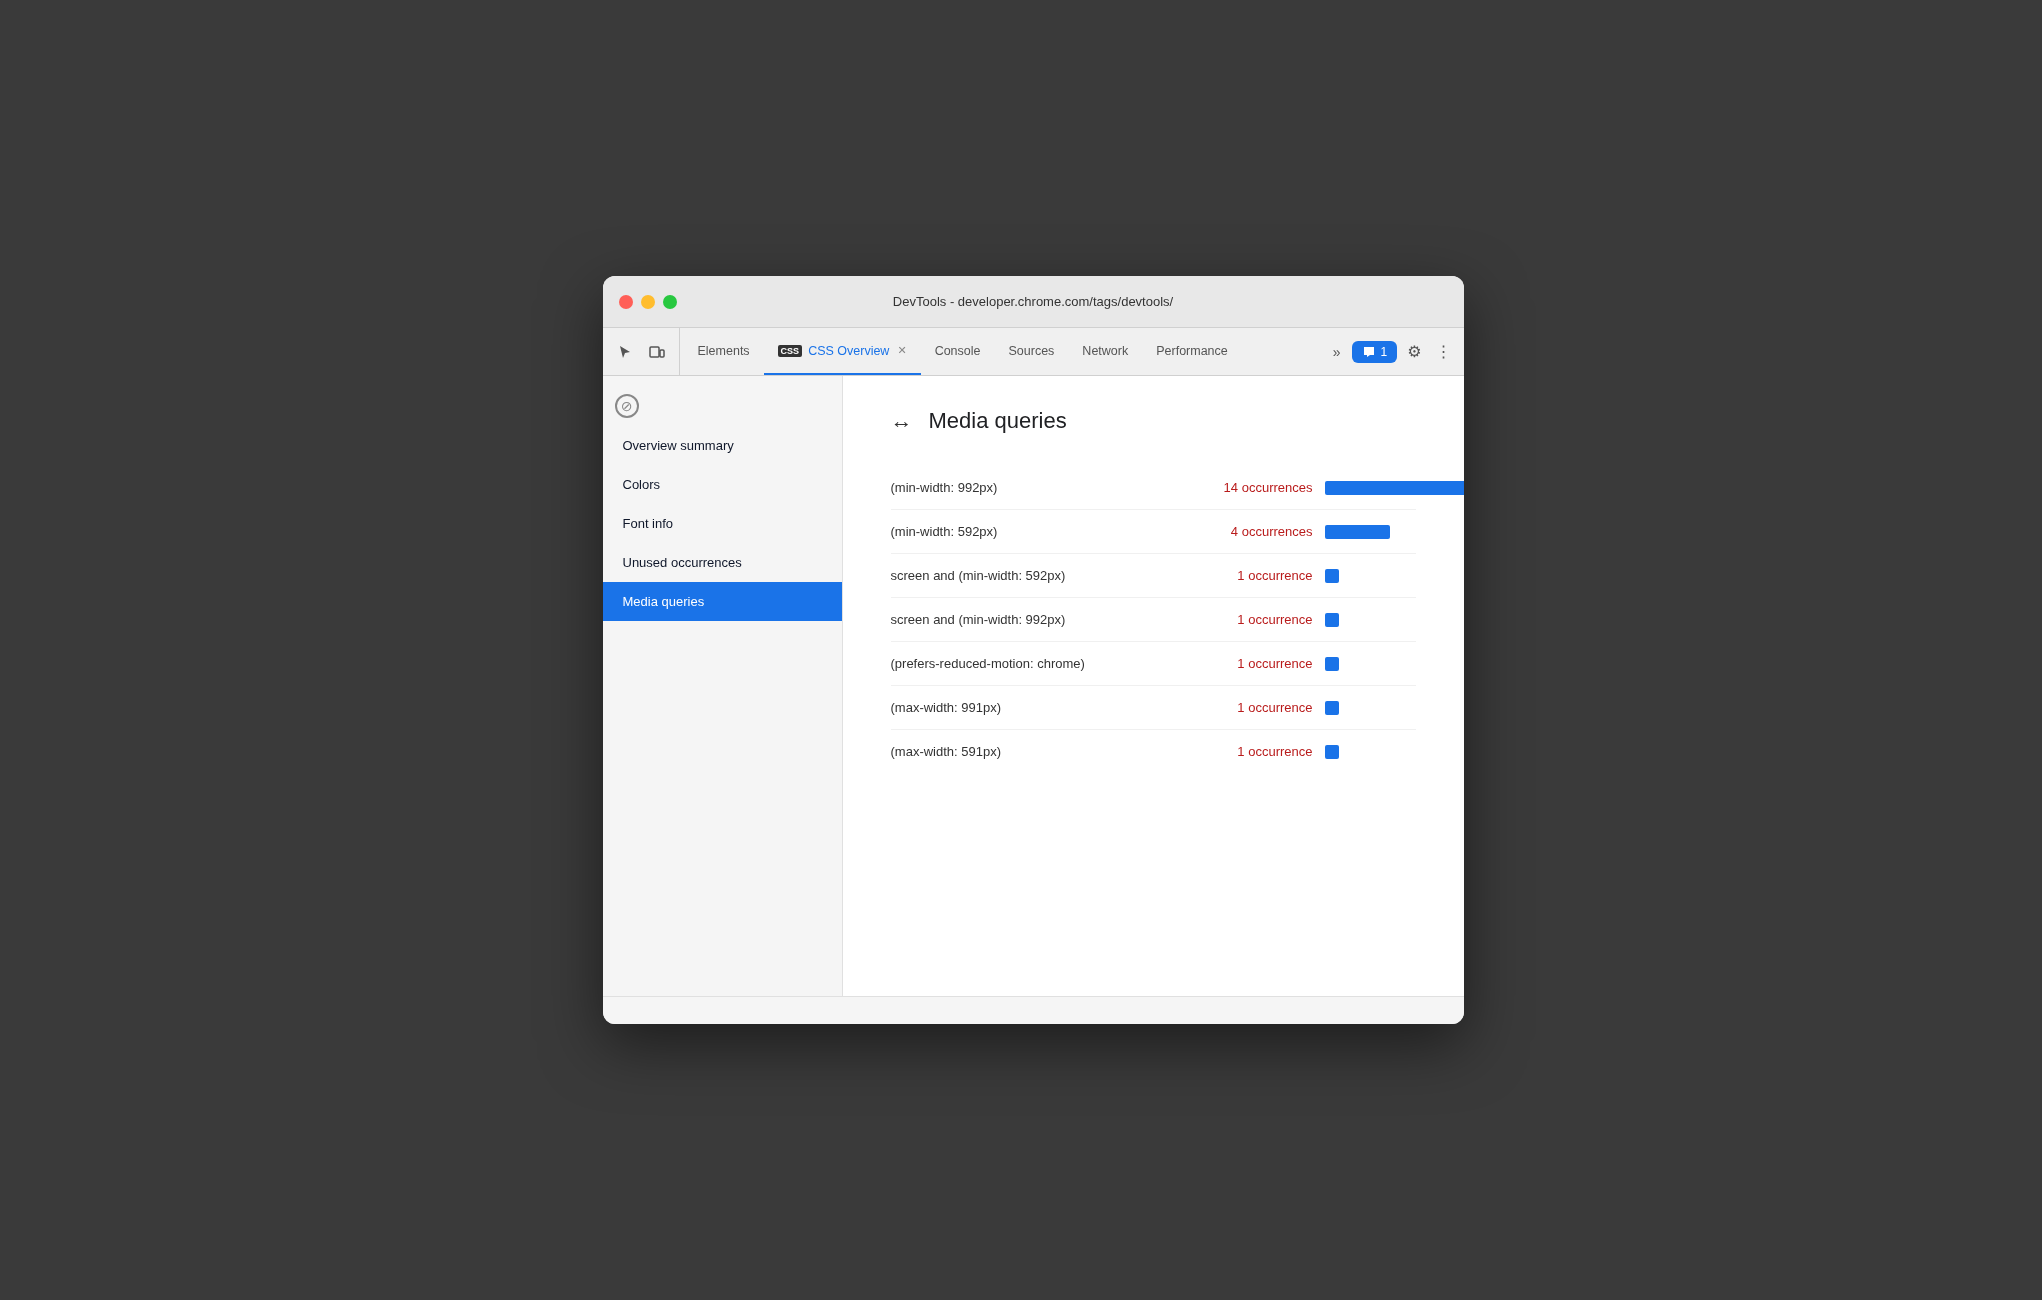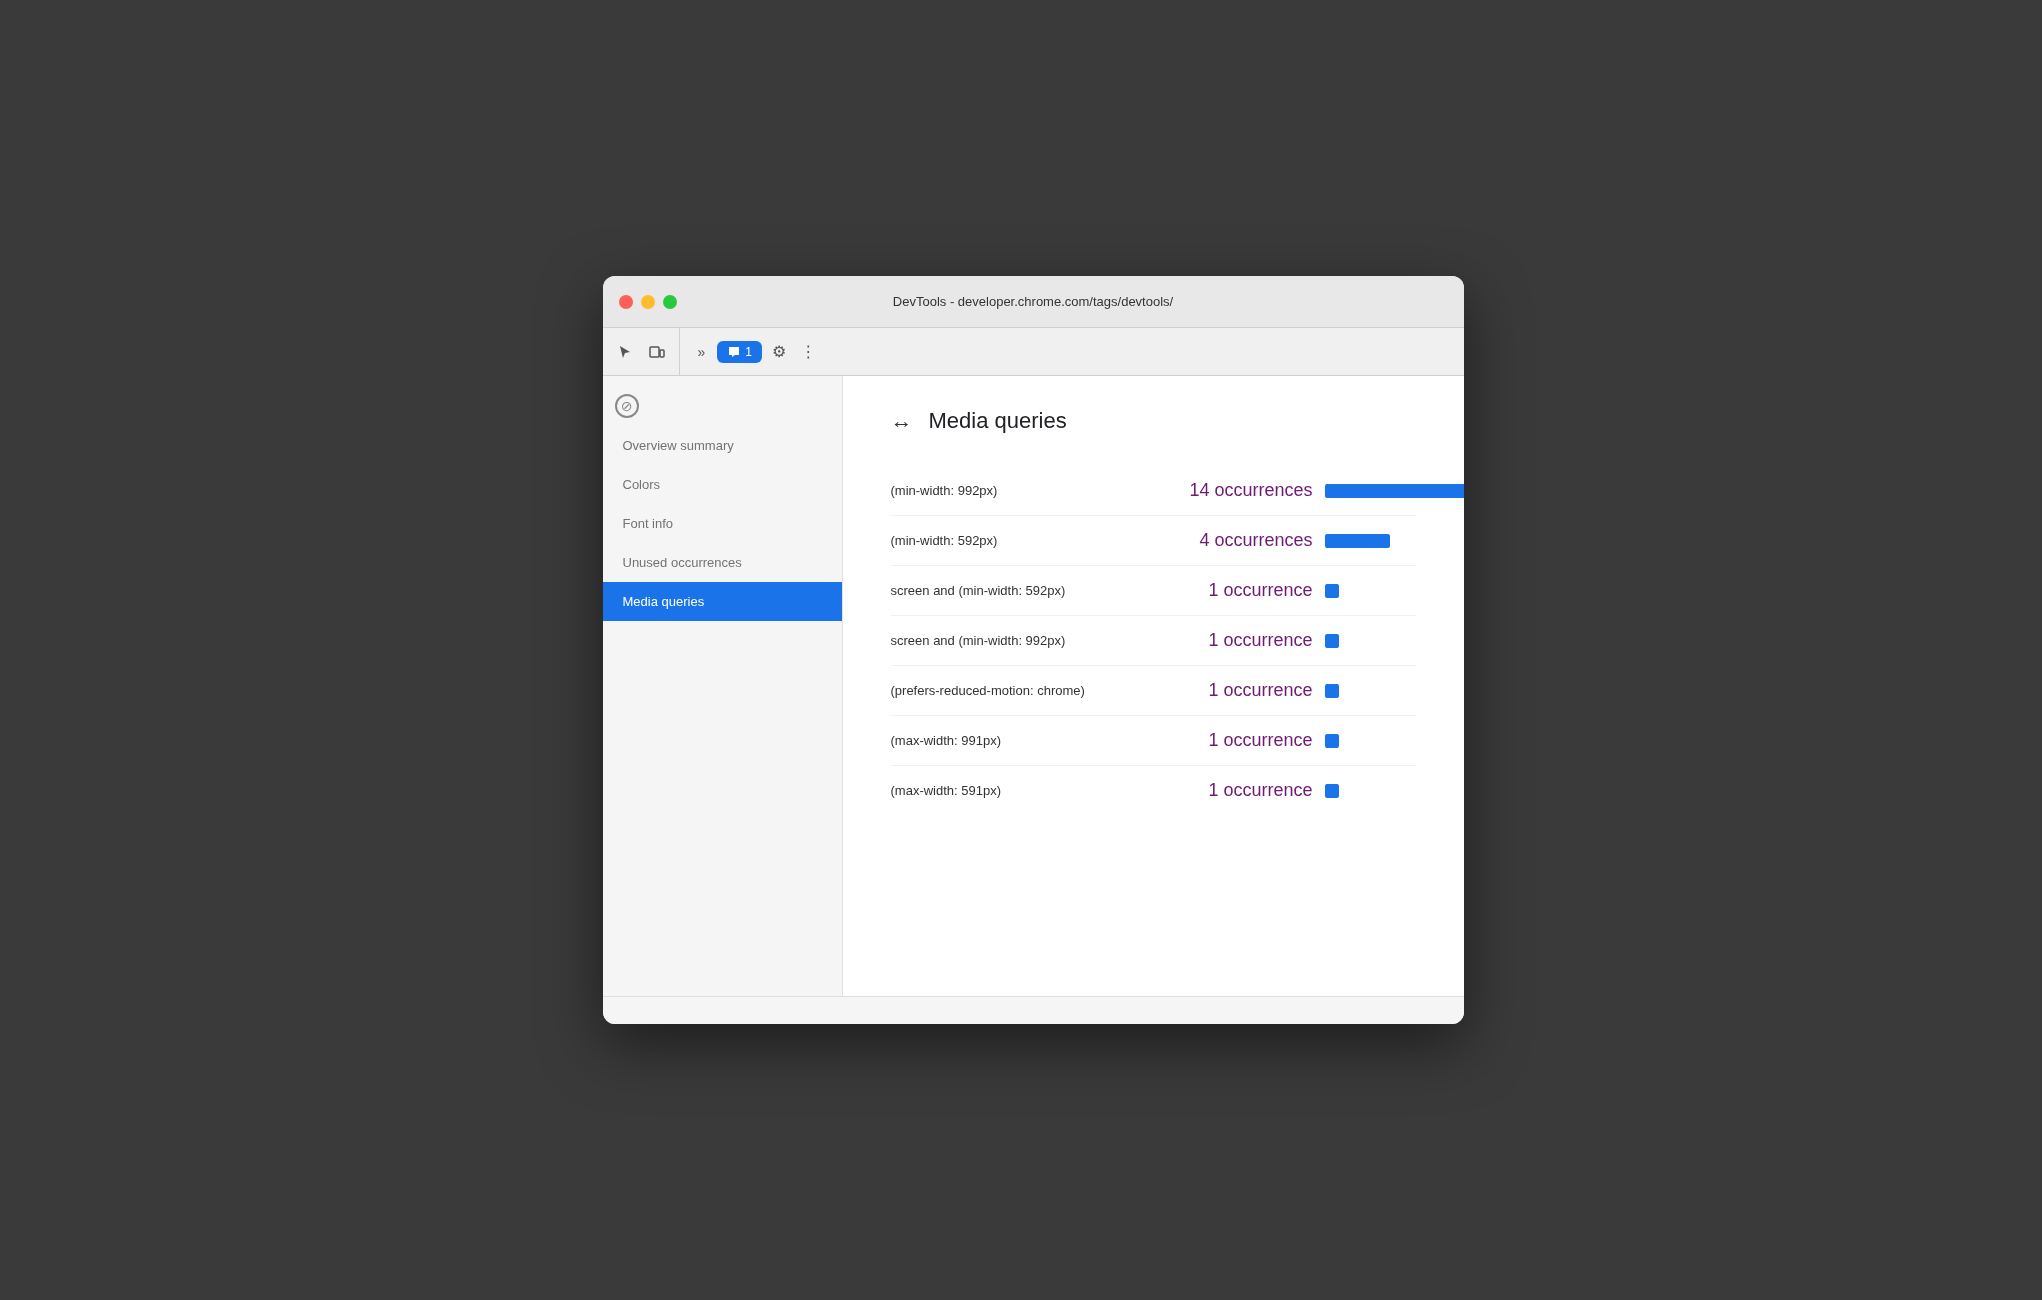--- a/index.html
+++ b/index.html
@@ -159,21 +159,21 @@
       display: flex;
       align-items: center;
       justify-content: center;
       font-size: 14px;
       color: #888;
       cursor: pointer;
     }
     .sidebar-item {
       padding: 12px 20px;
       font-size: 13px;
-      color: #737373;
+      color: #0f172a;
       cursor: pointer;
     }
     .sidebar-item.active {
       background: #1a73e8;
       color: white;
     }
     
     .content {
       flex: 1;
       background: white;
@@ -204,22 +204,22 @@
       gap: 12px;
     }
     .query-row:last-child { border-bottom: none; }
     .query-label {
       font-size: 13px;
       color: #333;
       width: 280px;
       flex-shrink: 0;
     }
     .query-occurrences {
-      font-size: 18px;
-      color: #701a75;
+      font-size: 13px;
+      color: #b91c1c;
       width: 130px;
       text-align: right;
       flex-shrink: 0;
     }
     .query-bar-container {
       flex: 1;
       display: flex;
       align-items: center;
     }
     .query-bar {
@@ -267,20 +267,42 @@
         </svg>
       </div>
       <div class="icon-btn">
         <svg width="16" height="16" viewBox="0 0 16 16" fill="none">
           <rect x="1" y="3" width="9" height="10" rx="1" stroke="#555" stroke-width="1.5" fill="none"></rect>
           <rect x="11" y="6" width="4" height="7" rx="1" stroke="#555" stroke-width="1.5" fill="none"></rect>
         </svg>
       </div>
     </div>
 
+    <div class="tabs">
+      <div class="tab">
+        <span>Elements</span>
+      </div>
+      <div class="tab active">
+        <span style="background:#333;color:white;font-size:9px;padding:1px 3px;border-radius:2px;font-weight:bold;">CSS</span>
+        <span>CSS Overview</span>
+        <span class="tab-close">✕</span>
+      </div>
+      <div class="tab">
+        <span>Console</span>
+      </div>
+      <div class="tab">
+        <span>Sources</span>
+      </div>
+      <div class="tab">
+        <span>Network</span>
+      </div>
+      <div class="tab">
+        <span>Performance</span>
+      </div>
+    </div>
 
     <div class="tab-bar-right">
       <div class="more-btn">»</div>
       <div class="chat-btn">
         <svg width="14" height="14" viewBox="0 0 14 14" fill="none">
           <path d="M2 2h10v8H8l-3 2V10H2V2z" fill="white"></path>
         </svg>
         <span>1</span>
       </div>
       <div class="gear-btn">⚙</div>

